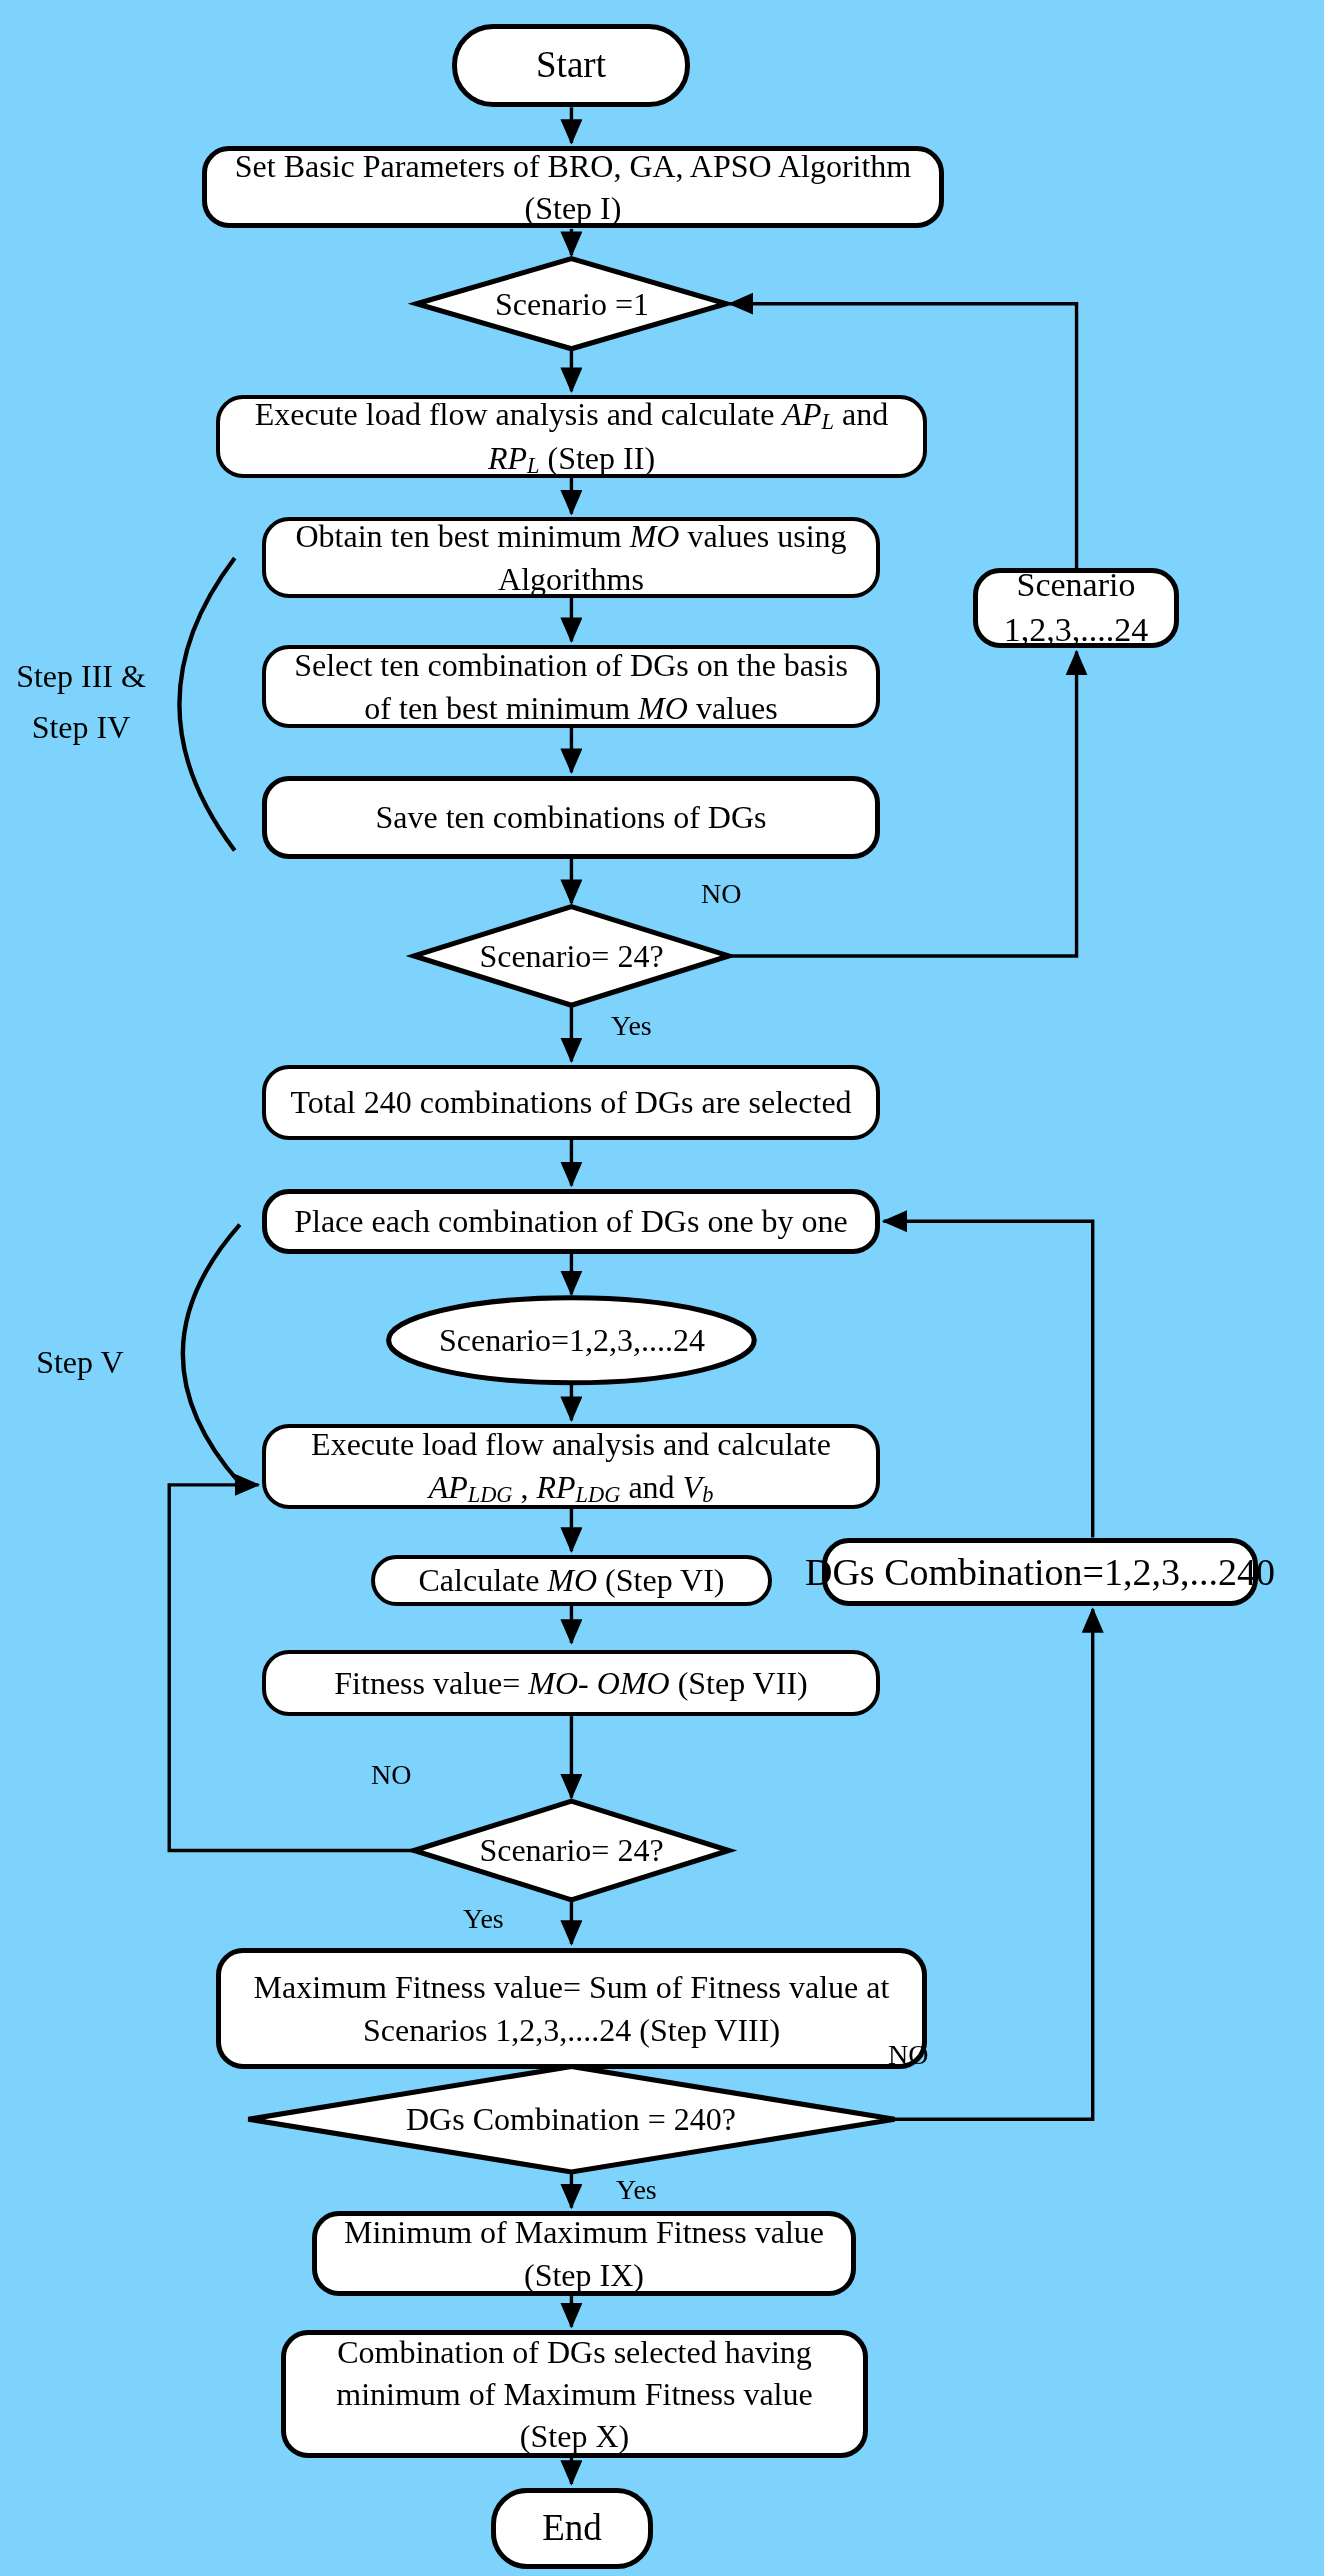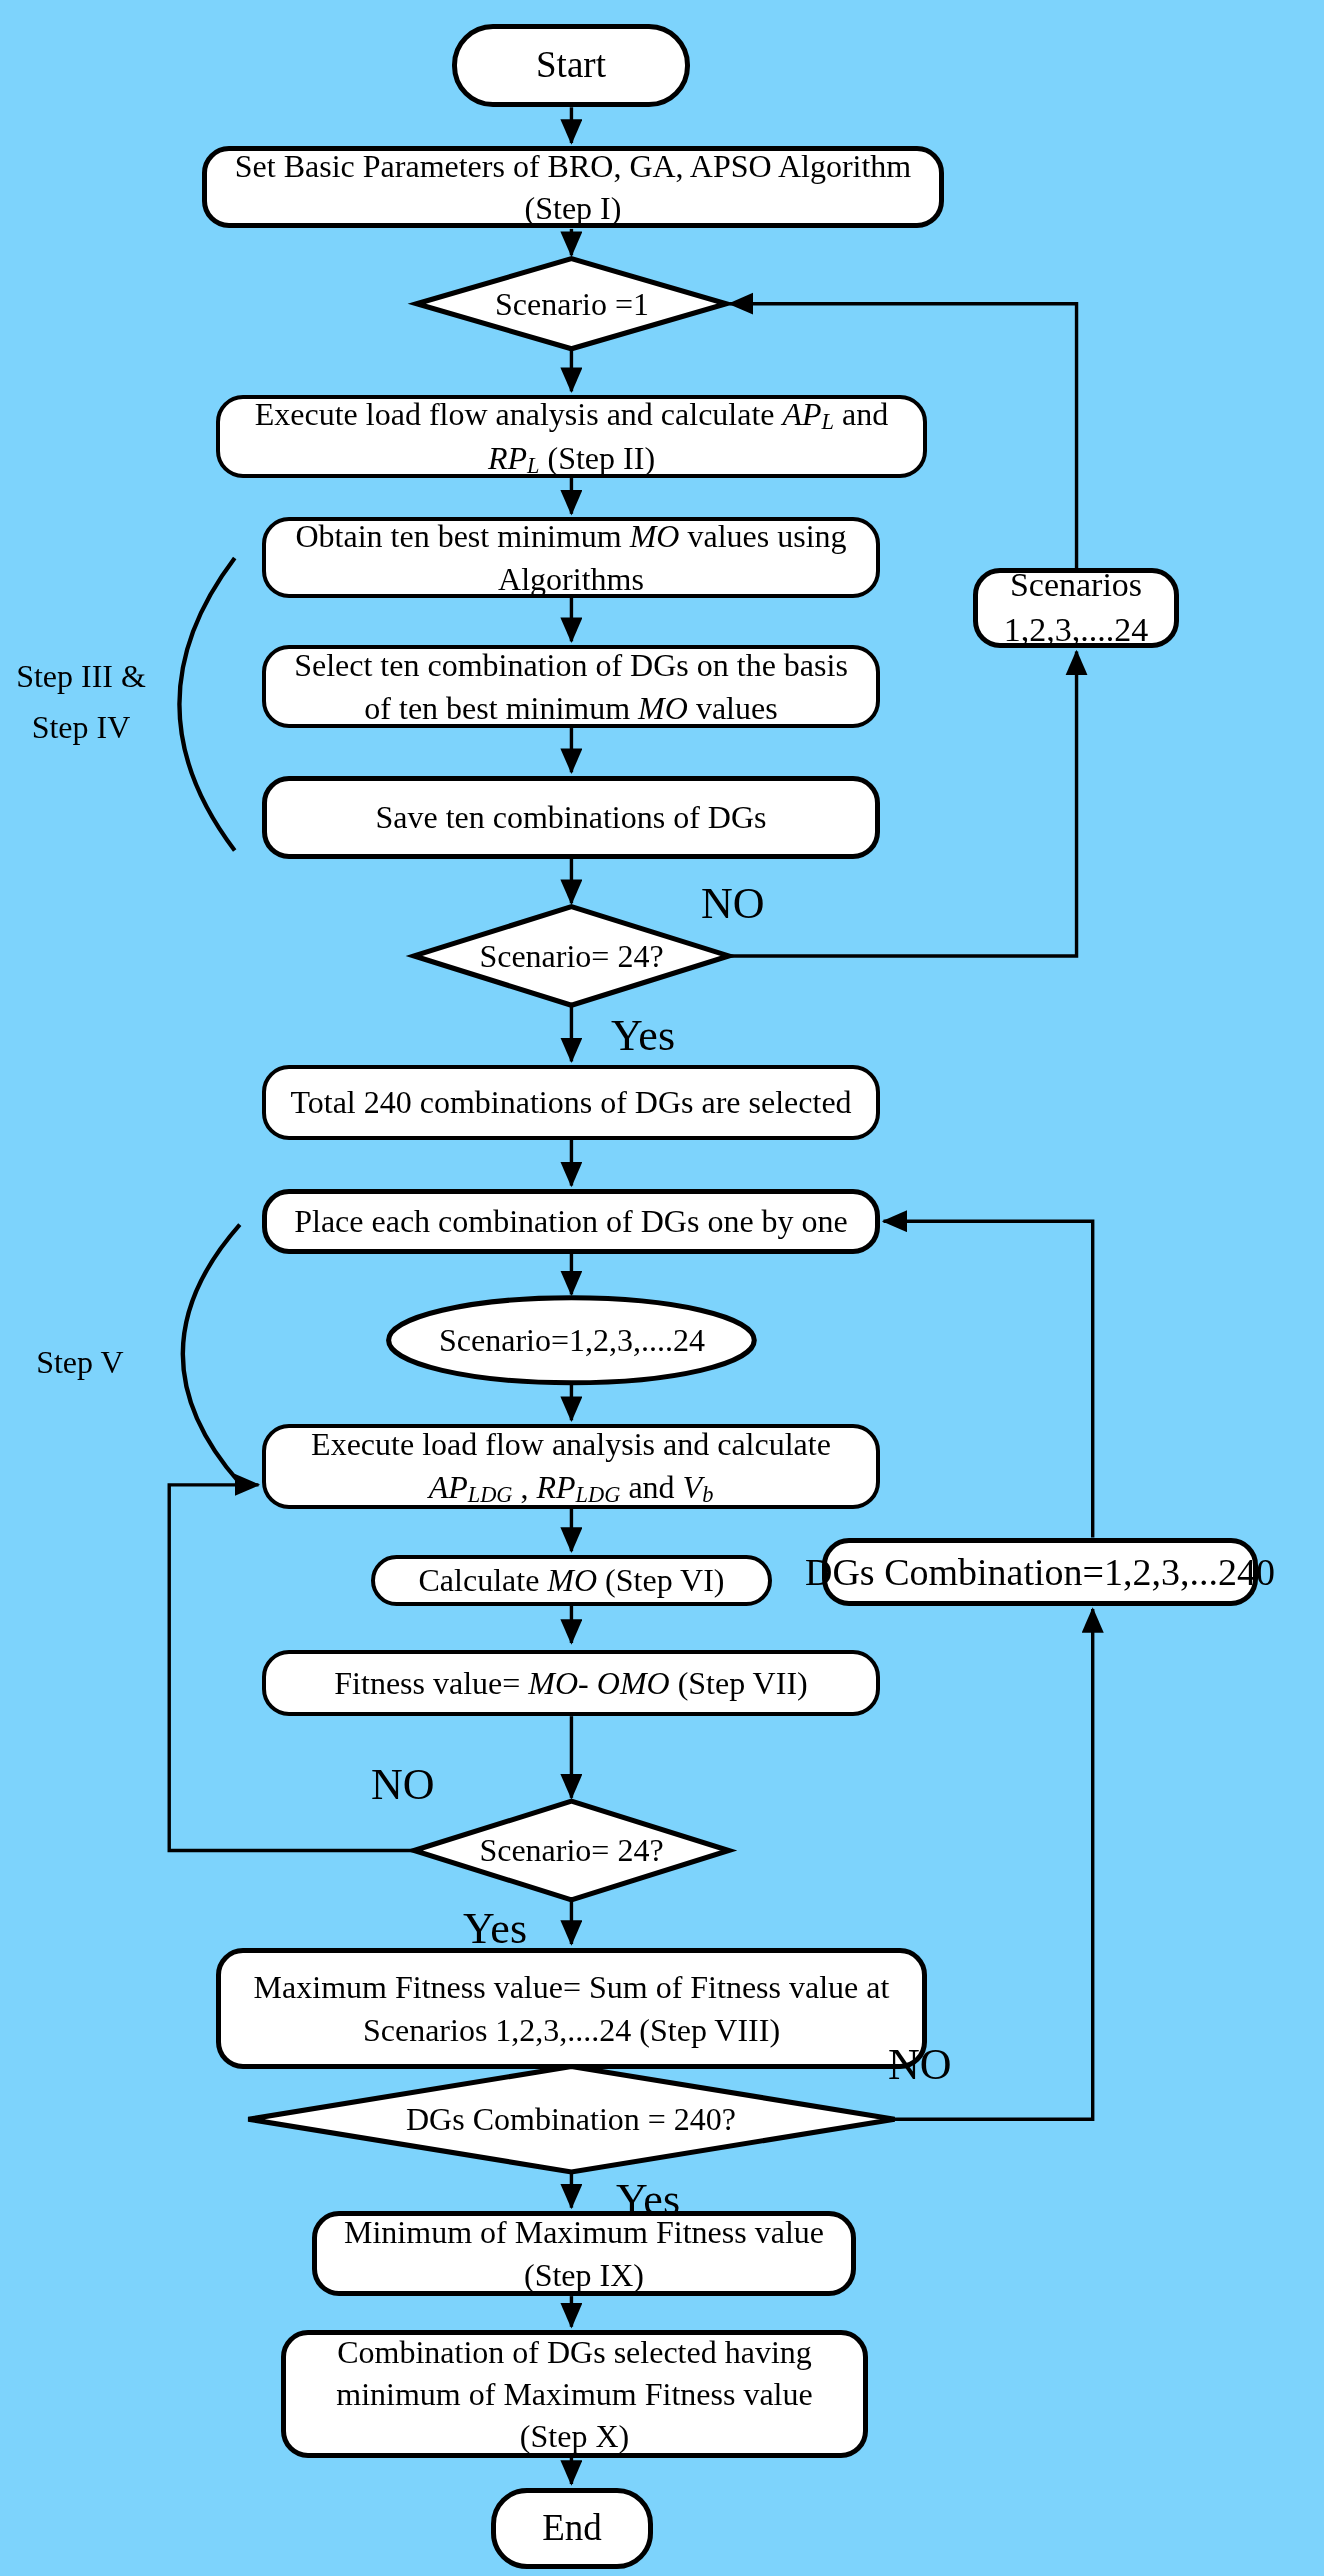--- a/index.html
+++ b/index.html
@@ -12,21 +12,21 @@
     position:absolute;display:flex;flex-direction:column;align-items:center;justify-content:center;
     text-align:center;font-size:32px;line-height:1.32;background:#ffffff;box-sizing:border-box;border-radius:27px;
   }
   .rect{border:4.3px solid #000;}
   .thick{border-width:5.1px;}
   .terminator{border:5.1px solid #000;border-radius:41px;}
   .overlay{background:transparent;}  
   .line{white-space:nowrap;}
   .it{font-style:italic;}
   .sub{font-style:italic;font-size:70%;vertical-align:-15%;}
-  .lbl{position:absolute;font-size:44px;white-space:nowrap;background:transparent;}
+  .lbl{position:absolute;font-size:28px;white-space:nowrap;background:transparent;}
   .steplbl{position:absolute;font-size:32px;text-align:center;line-height:1.6;background:transparent;}
 </style>
 </head>
 <body>
 
 <div id="canvas">
 
   <svg id="wires" width="1324" height="2576" viewBox="0 0 1557 3029">
     <defs>
       <marker id="ah" markerUnits="userSpaceOnUse" markerWidth="44" markerHeight="30" refX="28" refY="13" orient="auto">
@@ -160,21 +160,21 @@
     <div class="line">Combination of DGs selected having</div>
     <div class="line">minimum of Maximum Fitness value</div>
     <div class="line">(Step X)</div>
   </div>
 
   <div class="node terminator" style="left:491px;top:2488px;width:162px;height:81px;font-size:37px;border-radius:36px">
     <div class="line">End</div>
   </div>
 
   <div class="node rect thick" style="left:973px;top:568px;width:206px;height:80px;font-size:34px">
-    <div class="line">Scenarios</div>
+    <div class="line">Scenario</div>
     <div class="line">1,2,3,....24</div>
   </div>
 
   <div class="node rect thick" style="left:822px;top:1538px;width:436px;height:68px;font-size:38px">
     <div class="line">DGs Combination=1,2,3,...240</div>
   </div>
 
   <div class="lbl" style="left:701px;top:878px">NO</div>
   <div class="lbl" style="left:611px;top:1010px">Yes</div>
   <div class="lbl" style="left:371px;top:1759px">NO</div>

